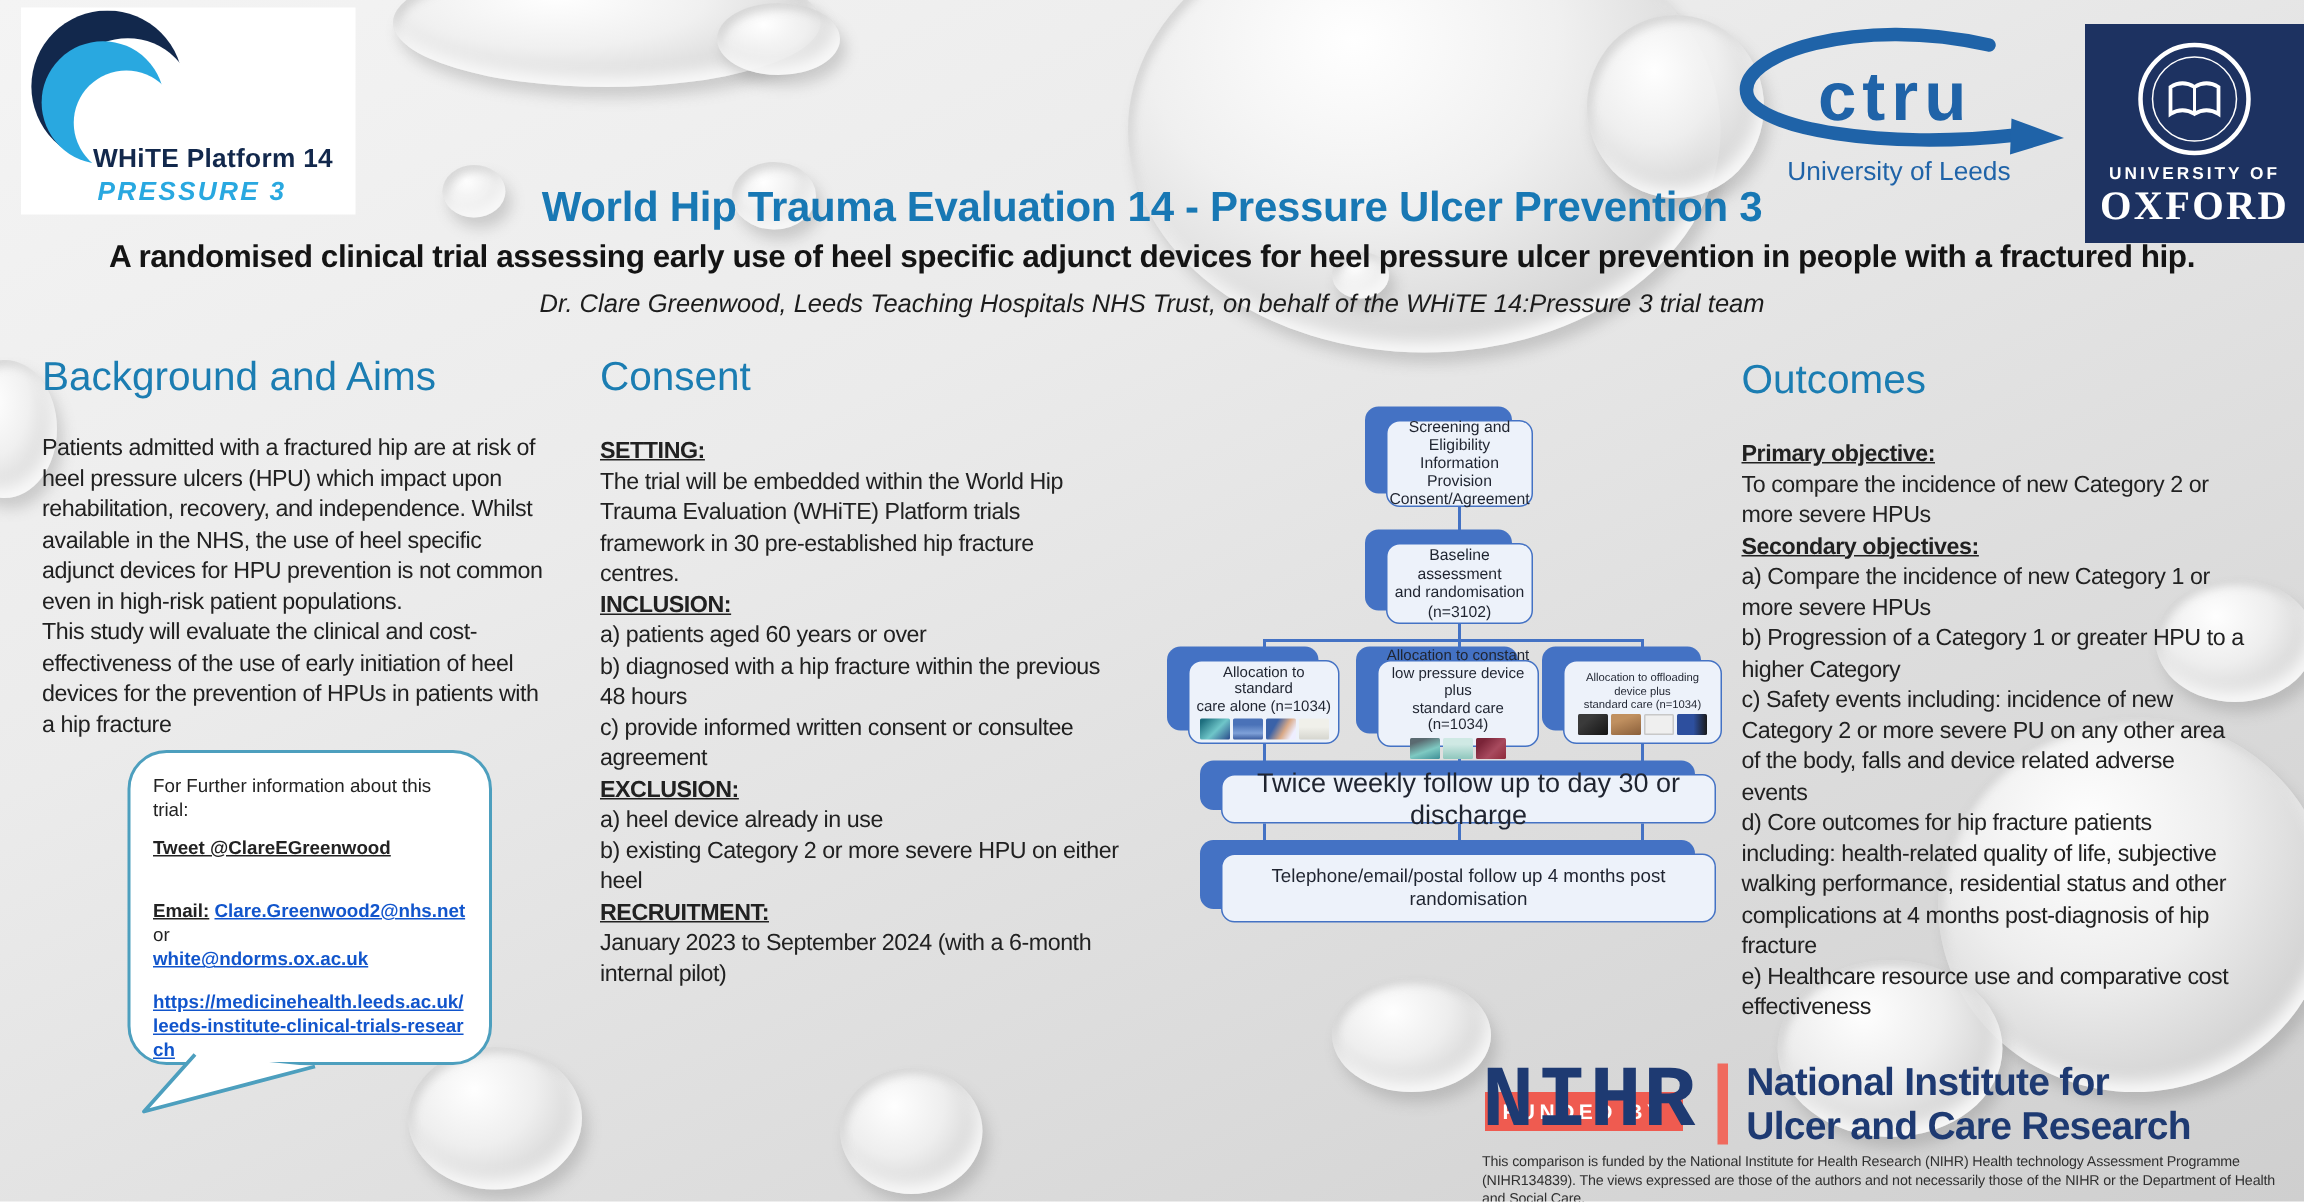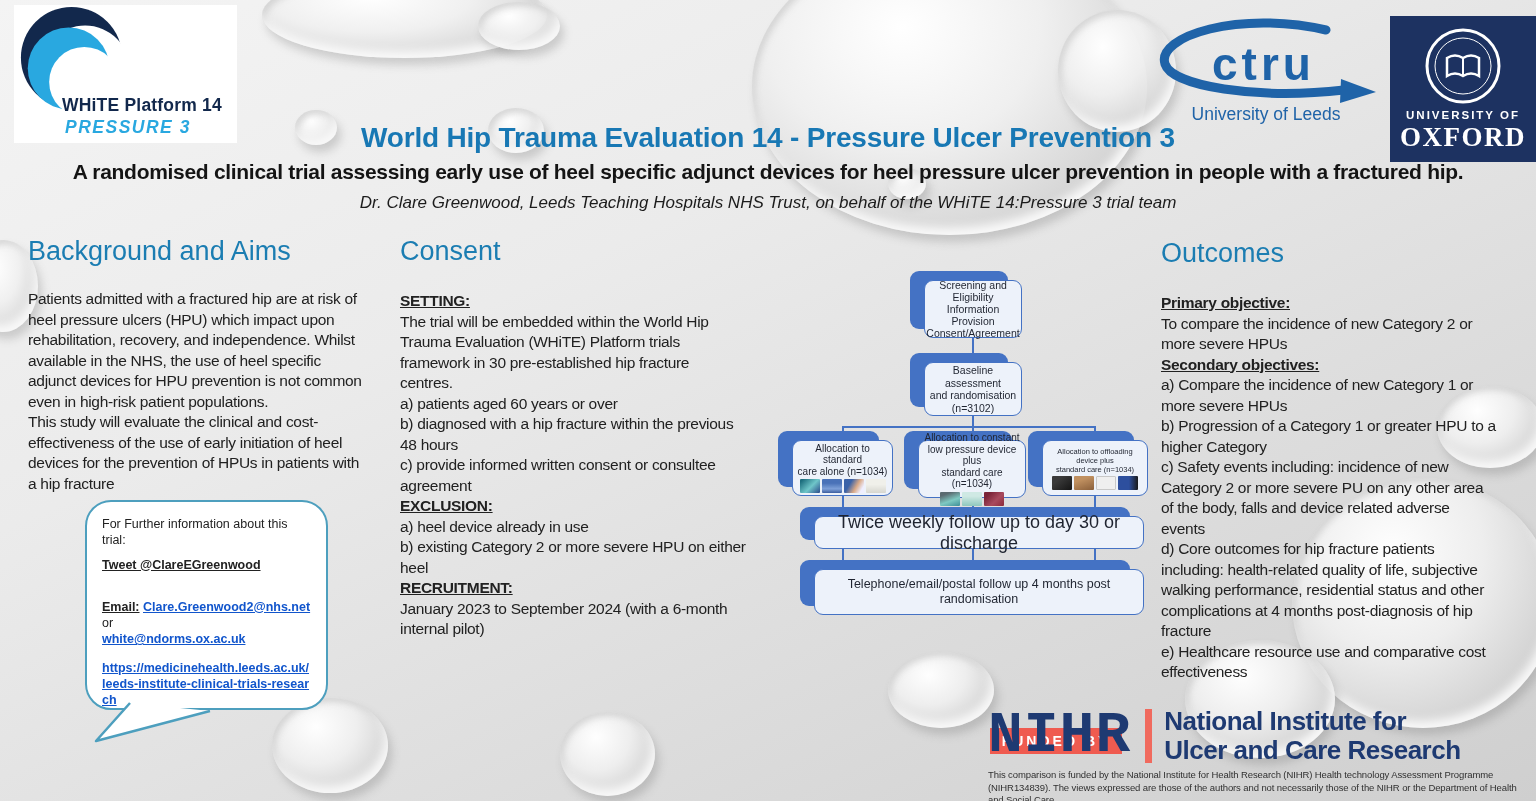--- a/index.html
+++ b/index.html
@@ -137,20 +137,21 @@
     <path d="M 38 1 L 4 39 L 118 9" fill="#ffffff" stroke="#4D9FBE" stroke-width="2.5" stroke-linejoin="round"></path>
   </svg>
 
   <div class="heading" style="left:400px; top:236px;">Consent</div>
   <div class="bodytext" style="left:400px; top:291px; width:380px;">
     <div class="blabel">SETTING:</div>
     <div class="pre">The trial will be embedded within the World Hip
 Trauma Evaluation (WHiTE) Platform trials
 framework in 30 pre-established hip fracture
 centres.</div>
+    <div class="blabel">INCLUSION:</div>
     <div class="pre">a) patients aged 60 years or over
 b) diagnosed with a hip fracture within the previous
 48 hours
 c) provide informed written consent or consultee
 agreement</div>
     <div class="blabel">EXCLUSION:</div>
     <div class="pre">a) heel device already in use
 b) existing Category 2 or more severe HPU on either
 heel</div>
     <div class="blabel">RECRUITMENT:</div>

